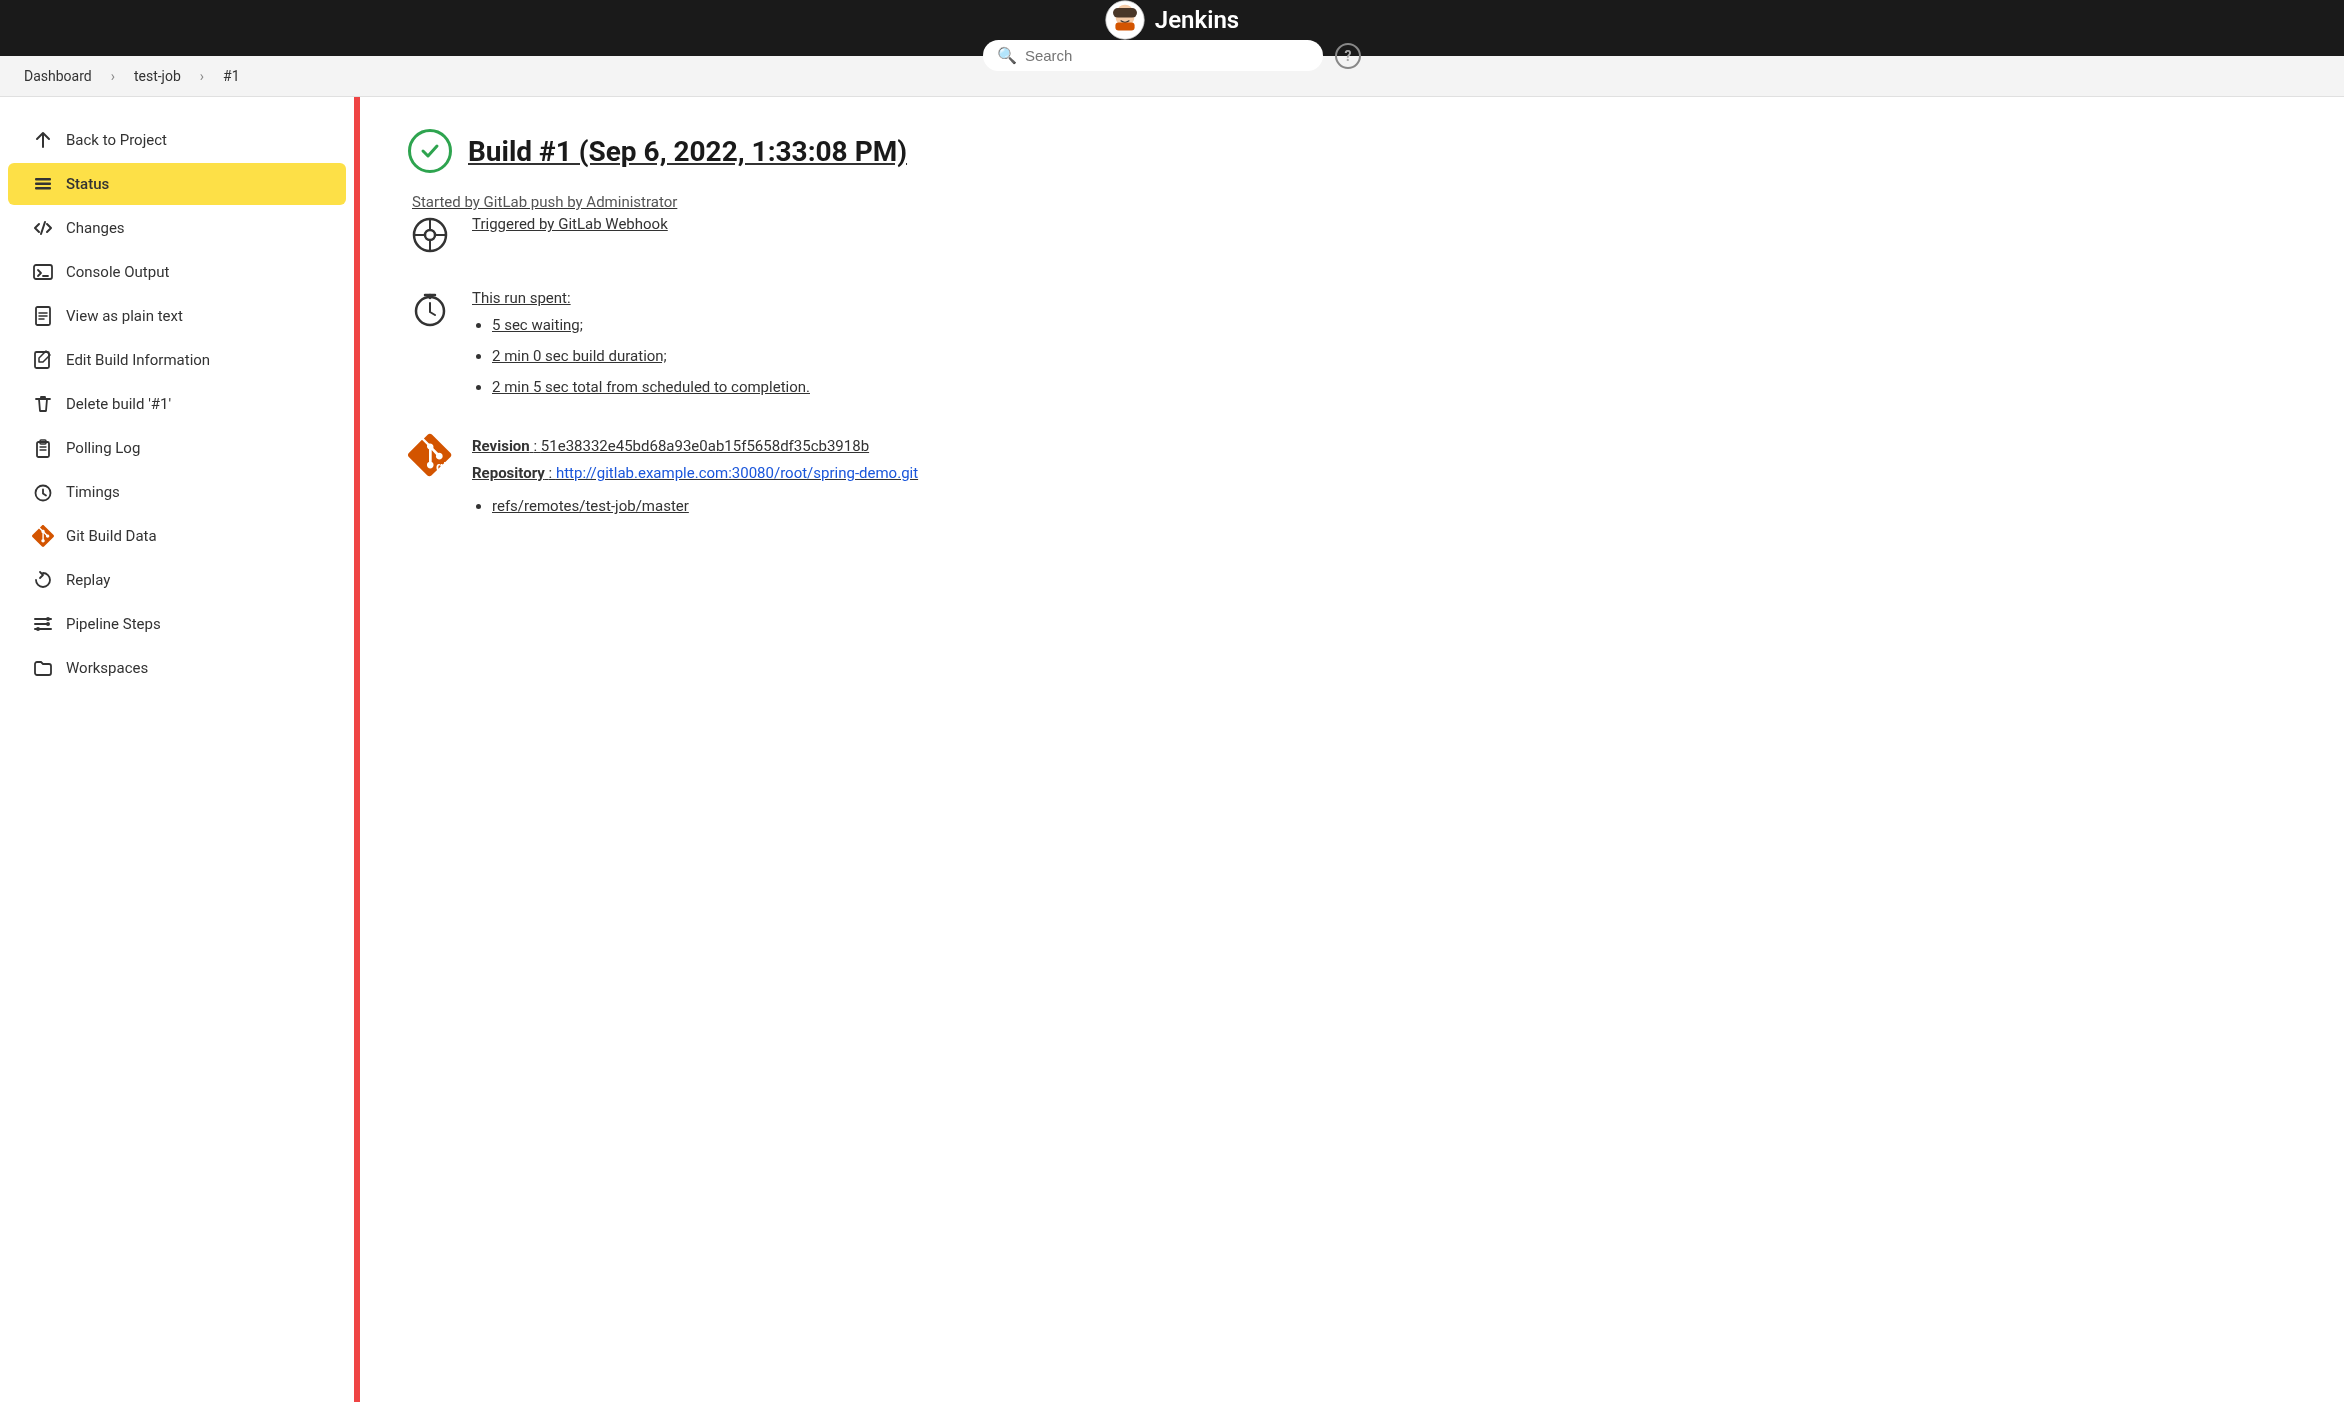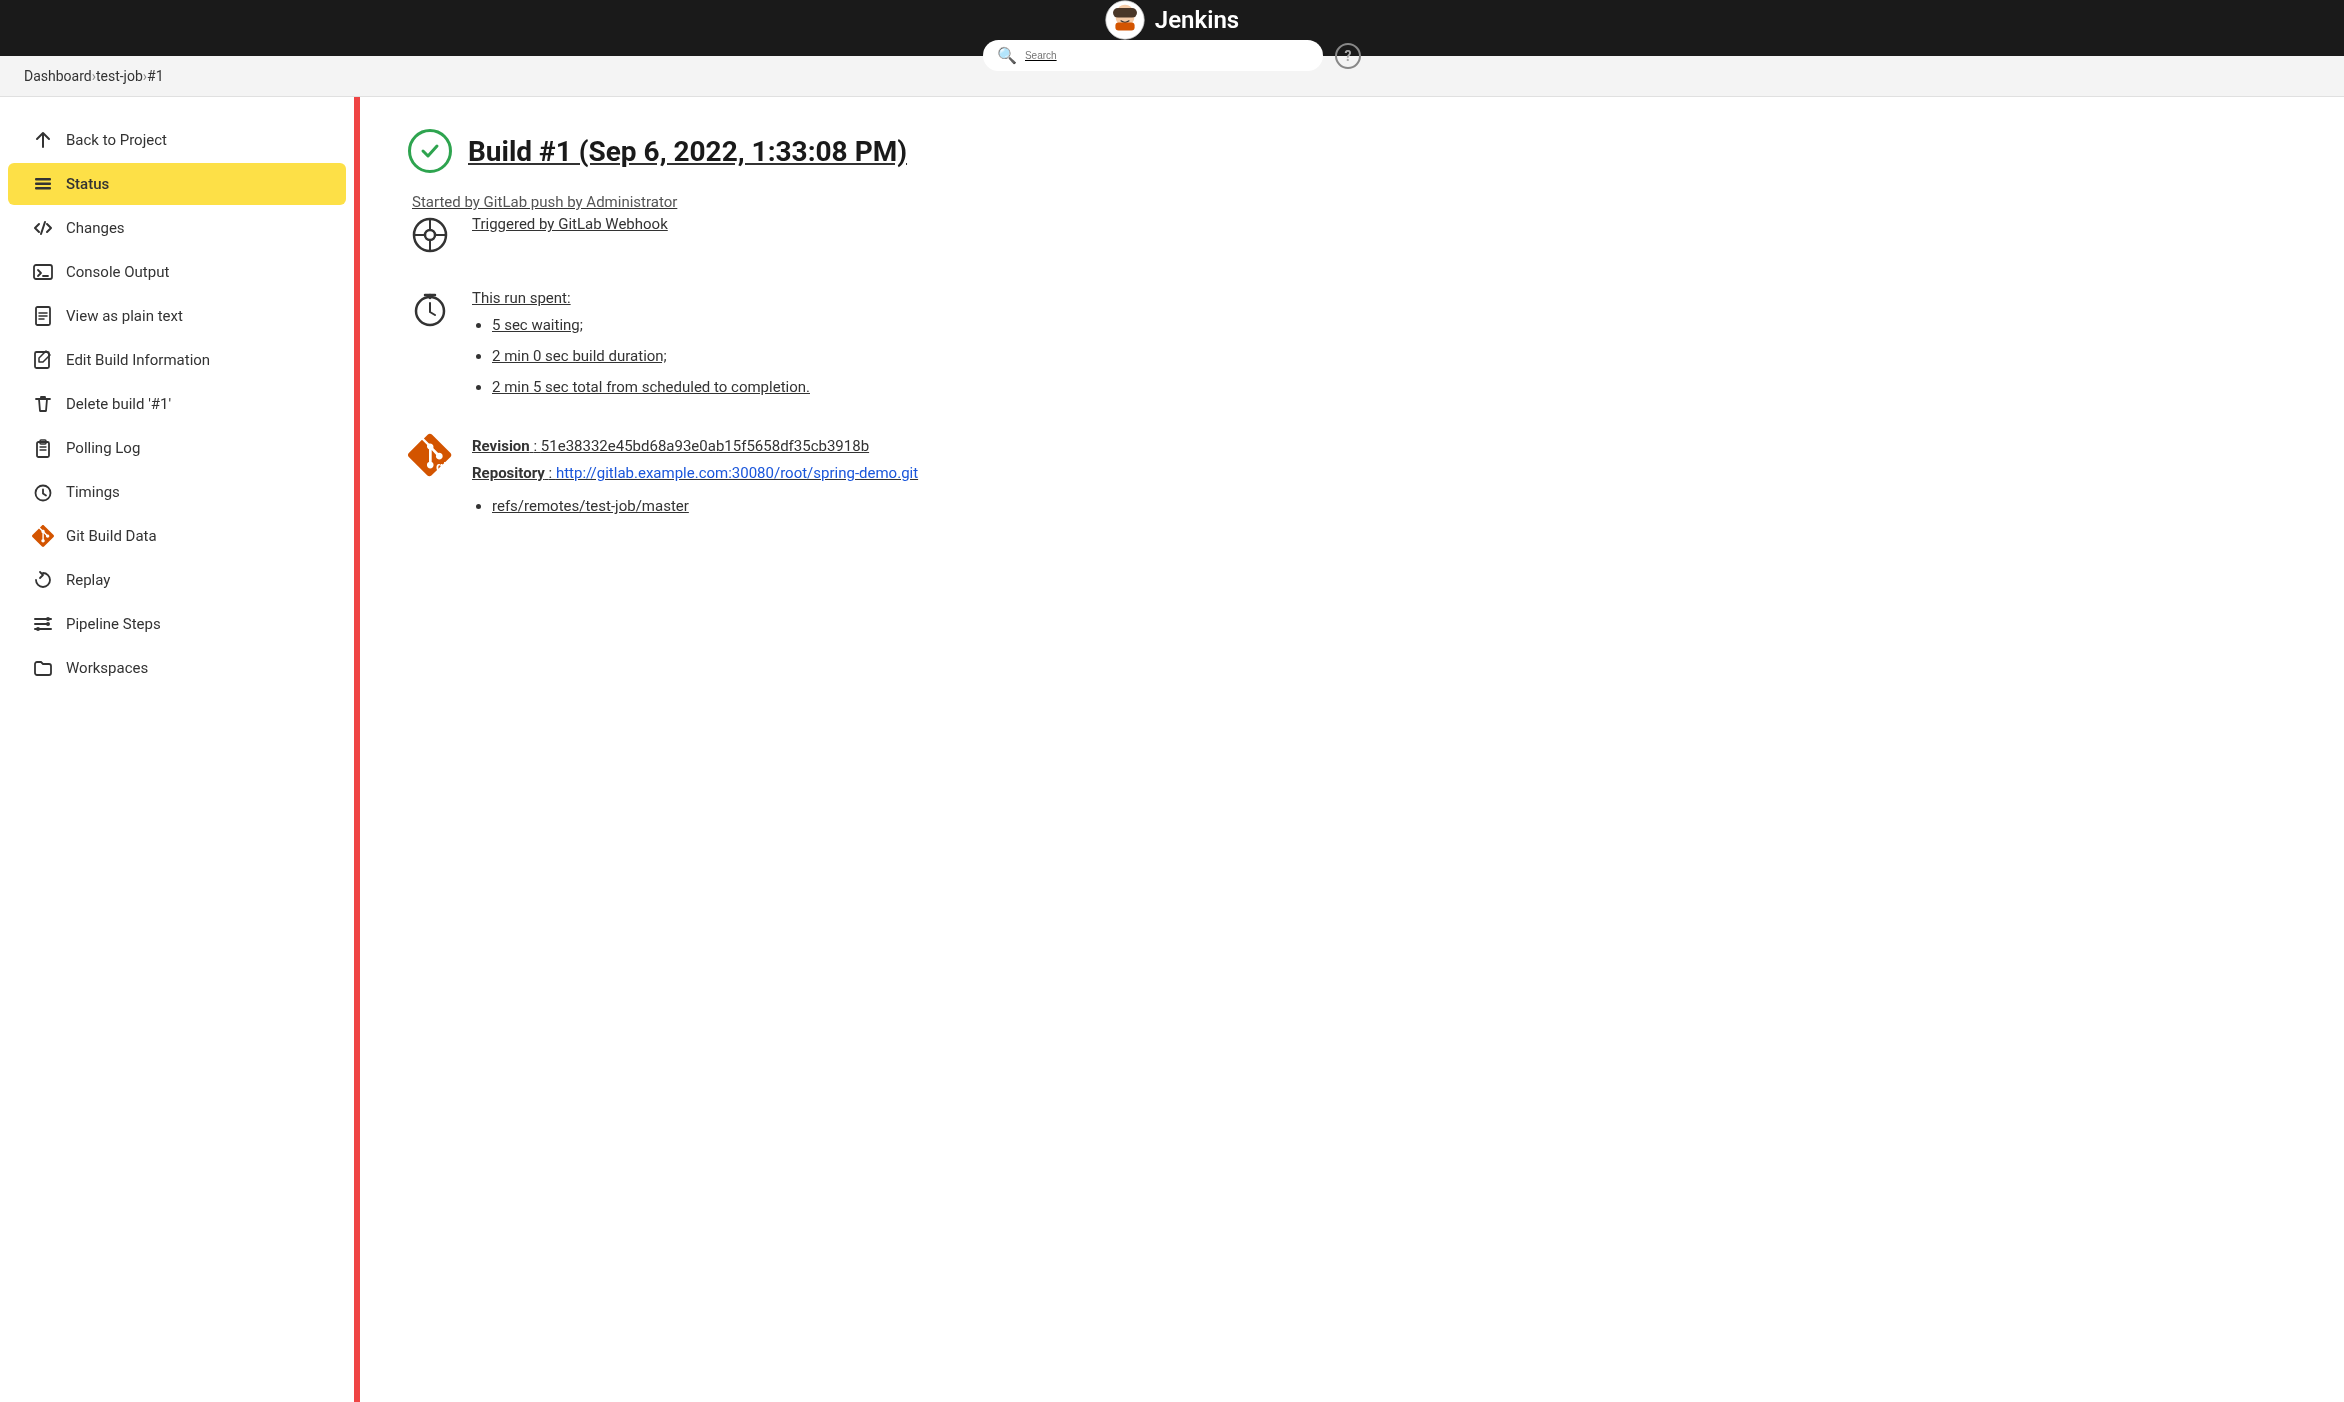--- a/index.html
+++ b/index.html
@@ -34,42 +34,41 @@
       align-items: center;
       background: #fff;
       border-radius: 20px;
       padding: 6px 14px;
       gap: 8px;
       width: 340px;
     }
     .search-bar input {
       border: none;
       outline: none;
-      font-size: 10px;
+      font-size: 15px;
       width: 100%;
       background: transparent;
-      text-decoration: underline;
     }
     .search-icon { color: #888; font-size: 16px; }
     .help-icon {
       width: 26px; height: 26px;
       border-radius: 50%;
       border: 2px solid #888;
       color: #aaa;
       display: flex; align-items: center; justify-content: center;
       font-size: 14px; font-weight: bold;
     }
 
     
     .breadcrumb {
       background: #f4f4f4;
       padding: 12px 24px;
       display: flex;
       align-items: center;
-      gap: 0;
+      gap: 19px;
       font-size: 14px;
       border-bottom: 1px solid #e0e0e0;
     }
     .breadcrumb a { color: #333; text-decoration: none; }
     .breadcrumb-sep { color: #888; }
 
     
     .layout {
       display: flex;
       min-height: calc(100vh - 96px);

